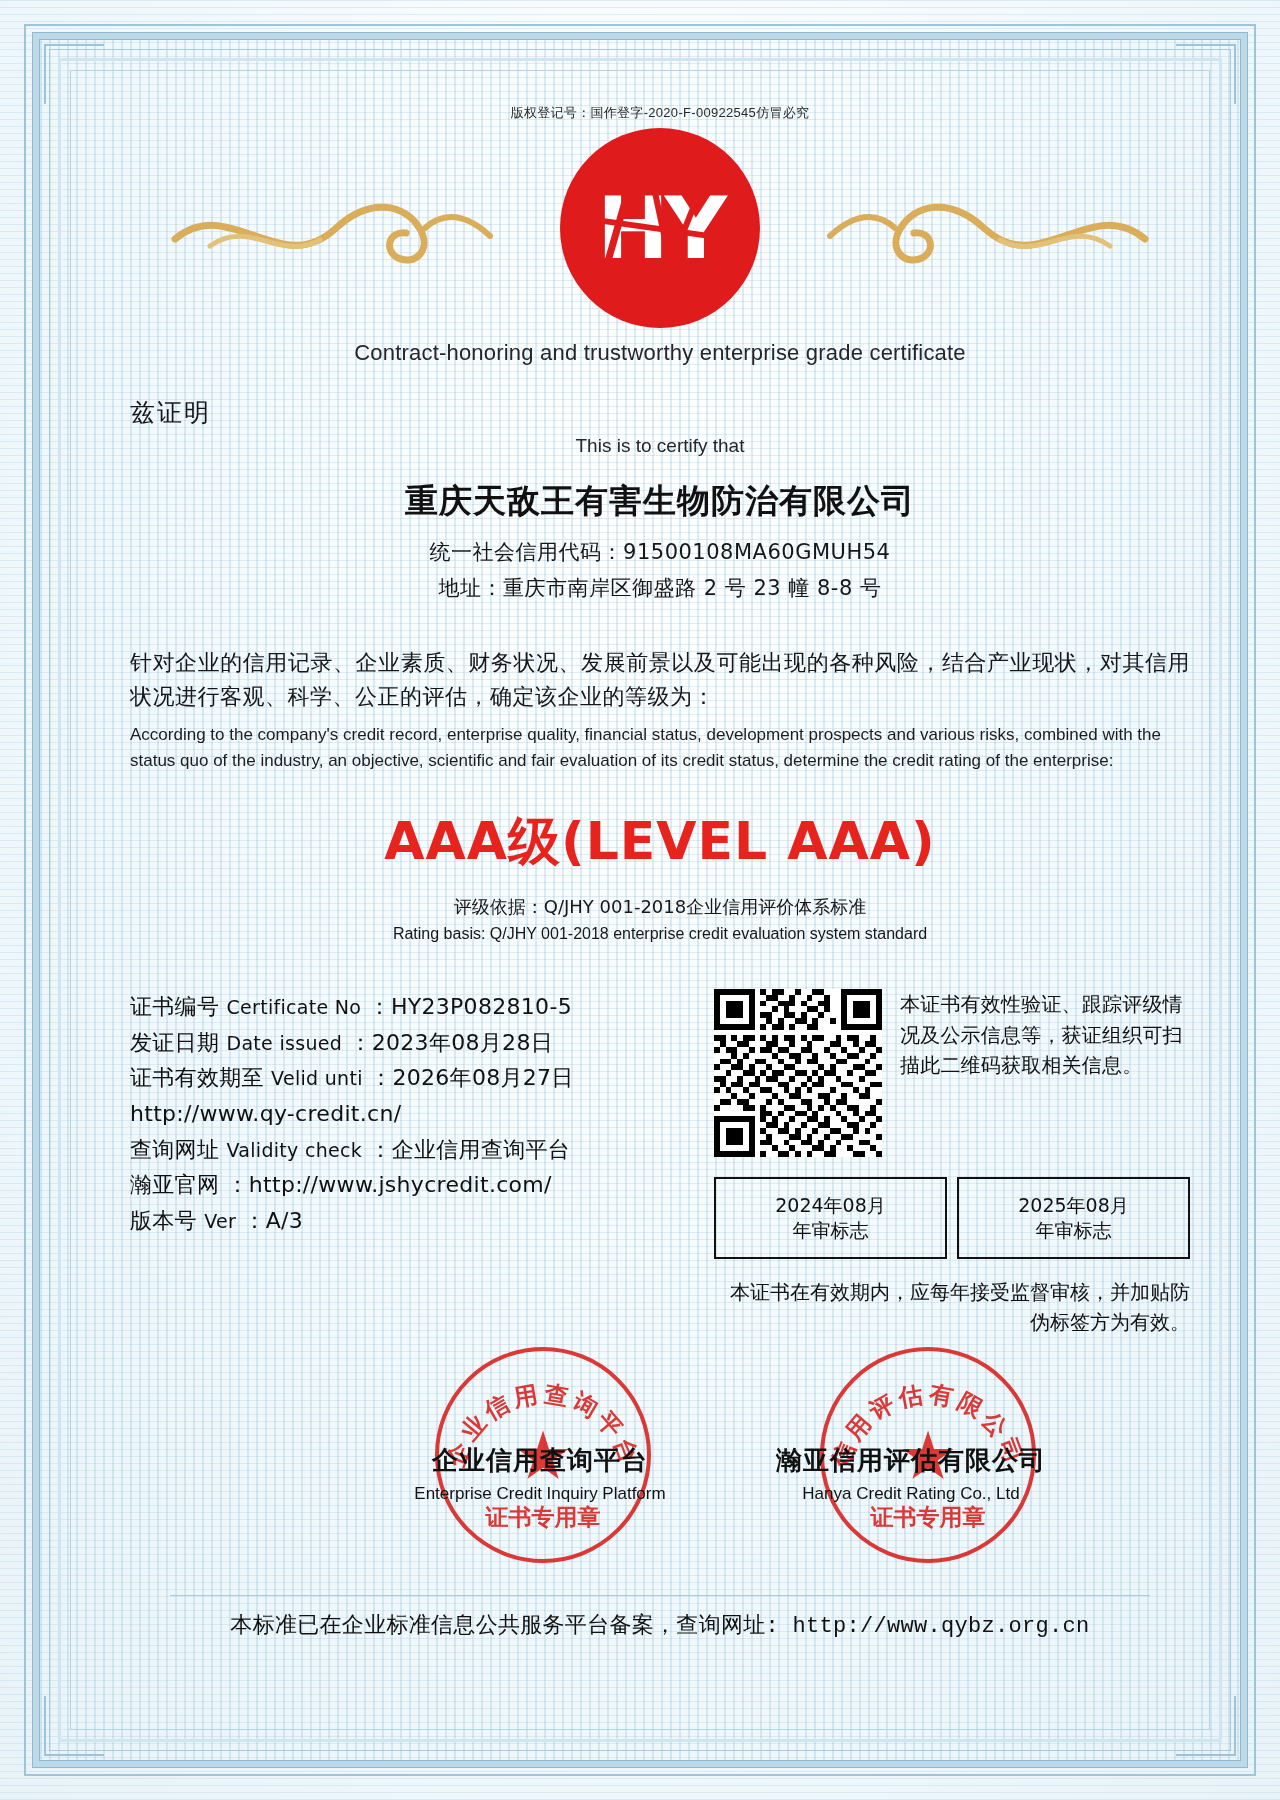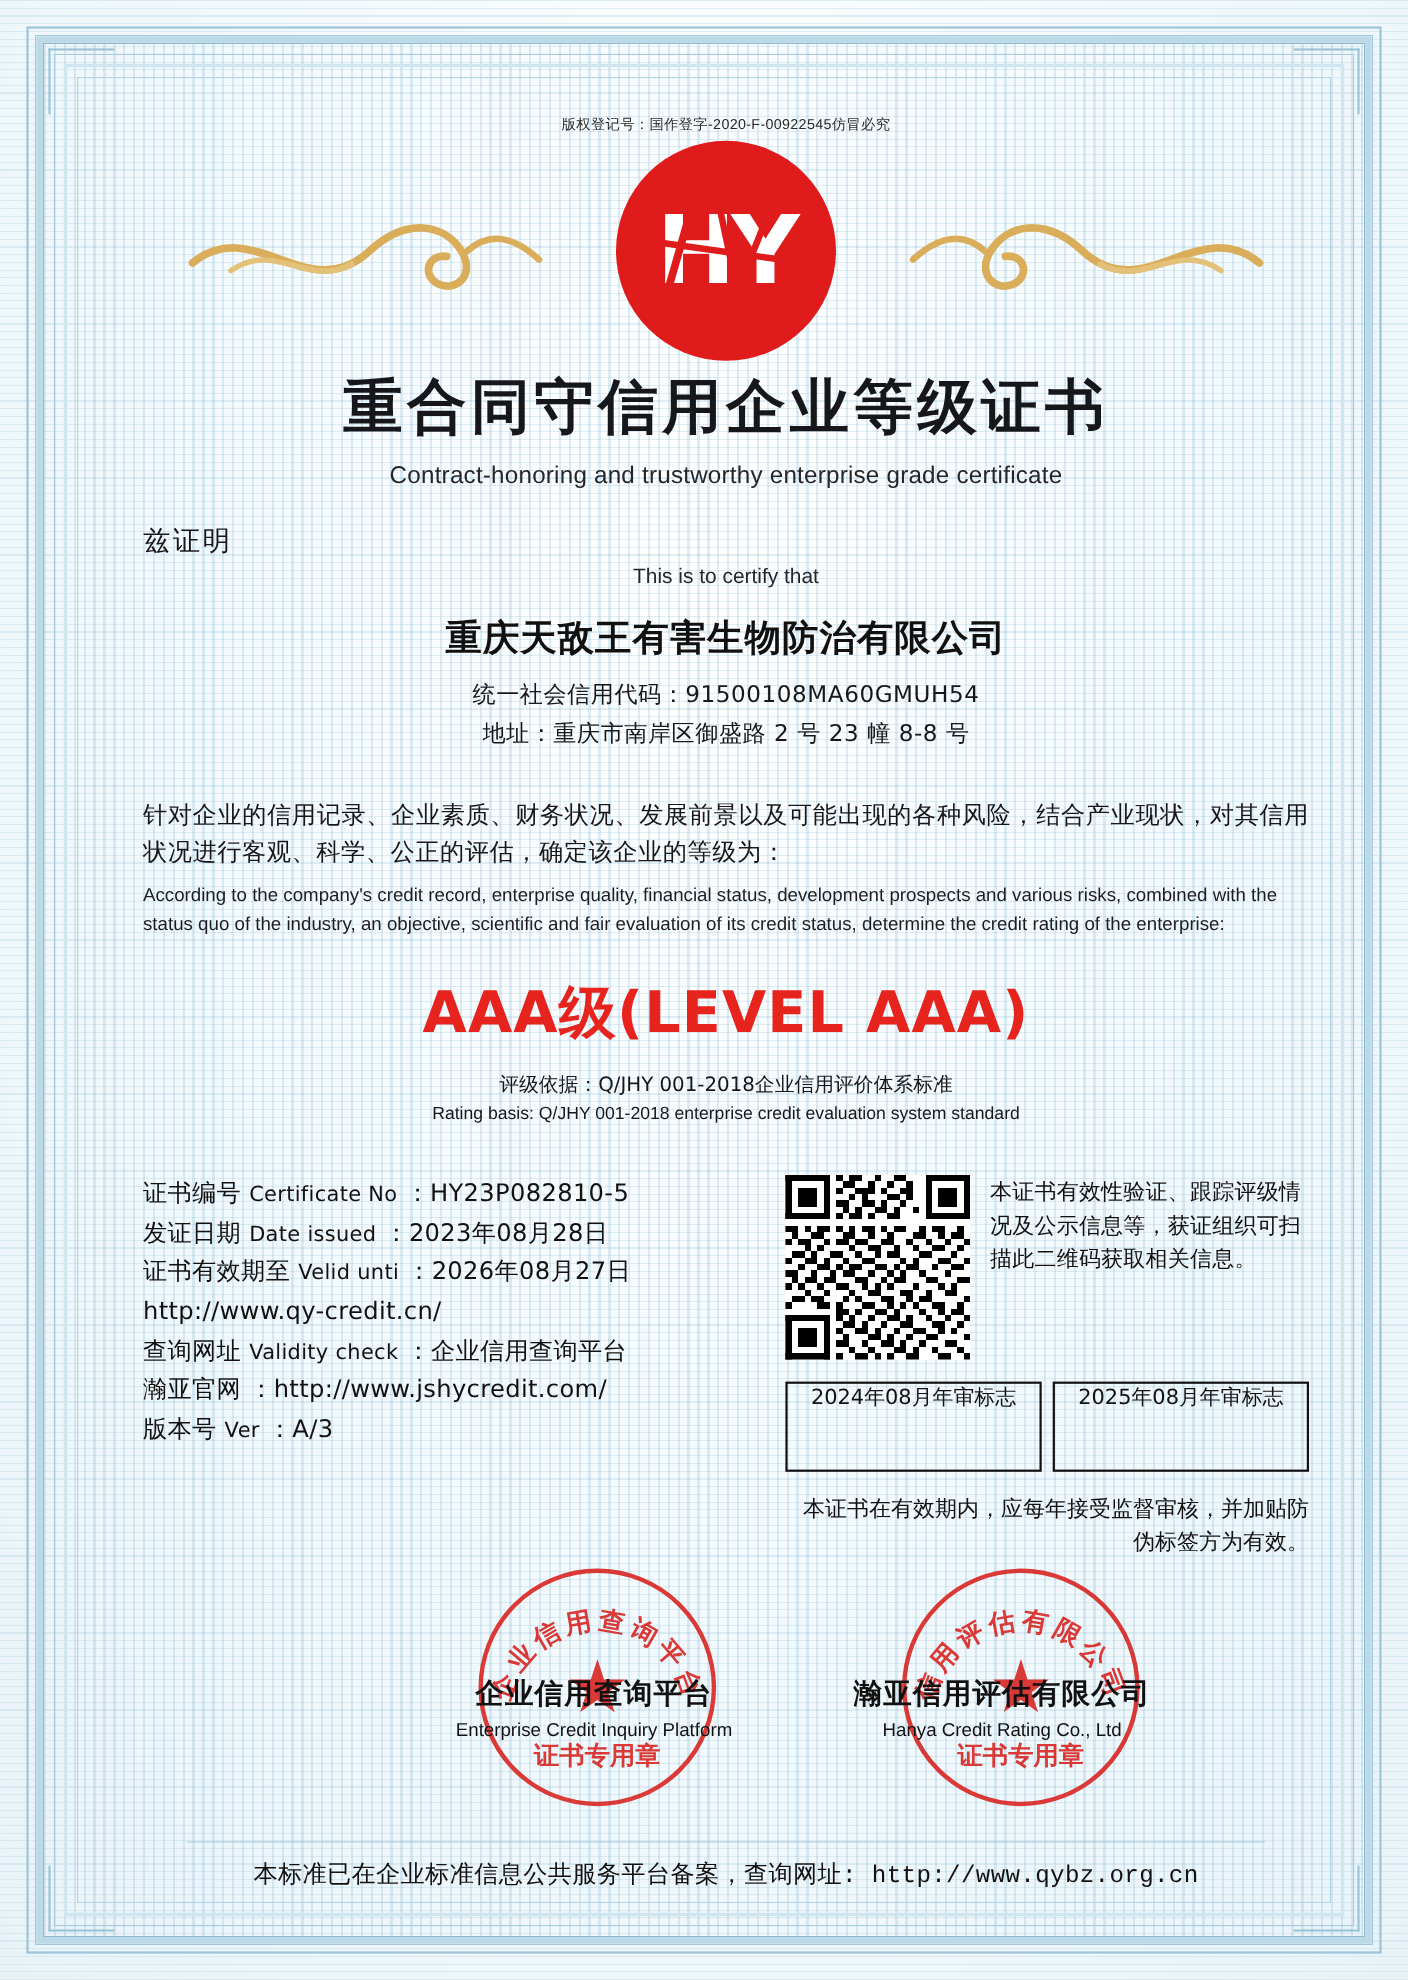--- a/index.html
+++ b/index.html
@@ -102,21 +102,21 @@
   .details-left{width:560px;}
   .d-line{font-size:22px;color:#111;line-height:1.62;letter-spacing:.3px;font-family:"DejaVu Sans",sans-serif;}
   .d-line .lbl-en{font-size:19px;}
   .details-right{flex:1;padding-left:24px;display:flex;flex-direction:column;}
   .qr-row{display:flex;gap:18px;align-items:flex-start;}
   .qr{width:168px;height:168px;flex:none;background:#fff;}
   .qr-note{font-size:20px;line-height:1.52;color:#111;letter-spacing:.2px;font-family:"DejaVu Sans",sans-serif;}
   .stamp-boxes{display:flex;gap:10px;margin-top:20px;}
   .stamp-box{
     flex:1;border:2px solid #111;height:78px;
-    display:flex;flex-direction:row;align-items:flex-start;justify-content:center;
+    display:flex;flex-direction:column;align-items:center;justify-content:center;
     font-size:19px;color:#111;line-height:1.35;font-family:"DejaVu Sans",sans-serif;
   }
   .annual-note{margin-top:18px;font-size:20px;line-height:1.5;color:#111;text-align:right;font-family:"DejaVu Sans",sans-serif;}
   
   .seals{position:relative;height:230px;margin-top:10px;}
   .seal{
     position:absolute;top:0;width:208px;height:208px;border-radius:50%;
     border:4px solid #d8201c;opacity:.88;
   }
   .seal .star{
@@ -179,21 +179,20 @@
         <div class="logo-crack" style="left:118px;top:60px;width:6px;height:86px;transform:rotate(22deg);"></div>
       </div>
 
       <svg class="flourish right" viewBox="0 0 330 90" preserveAspectRatio="none">
         <path d="M5,55 C60,10 110,95 165,45 C200,12 235,20 250,45 C262,66 245,82 228,74 C214,67 218,47 236,49" fill="none" stroke="#d9ad5a" stroke-width="7" stroke-linecap="round"></path>
         <path d="M40,62 C80,34 110,78 150,56" fill="none" stroke="#e3c178" stroke-width="5" stroke-linecap="round"></path>
         <path d="M255,44 C280,22 305,38 320,52" fill="none" stroke="#d9ad5a" stroke-width="6" stroke-linecap="round"></path>
       </svg>
     </div>
 
-    <div class="title-cn">重合同守信用企业等级证书</div>
     <div class="title-en">Contract-honoring and trustworthy enterprise grade certificate</div>
 
     <div class="certify-cn">兹证明</div>
     <div class="certify-en">This is to certify that</div>
 
     <div class="company">重庆天敌王有害生物防治有限公司</div>
     <div class="meta">统一社会信用代码：91500108MA60GMUH54</div>
     <div class="meta2">地址：重庆市南岸区御盛路 2 号 23 幢 8-8 号</div>
 
     <div class="para">

